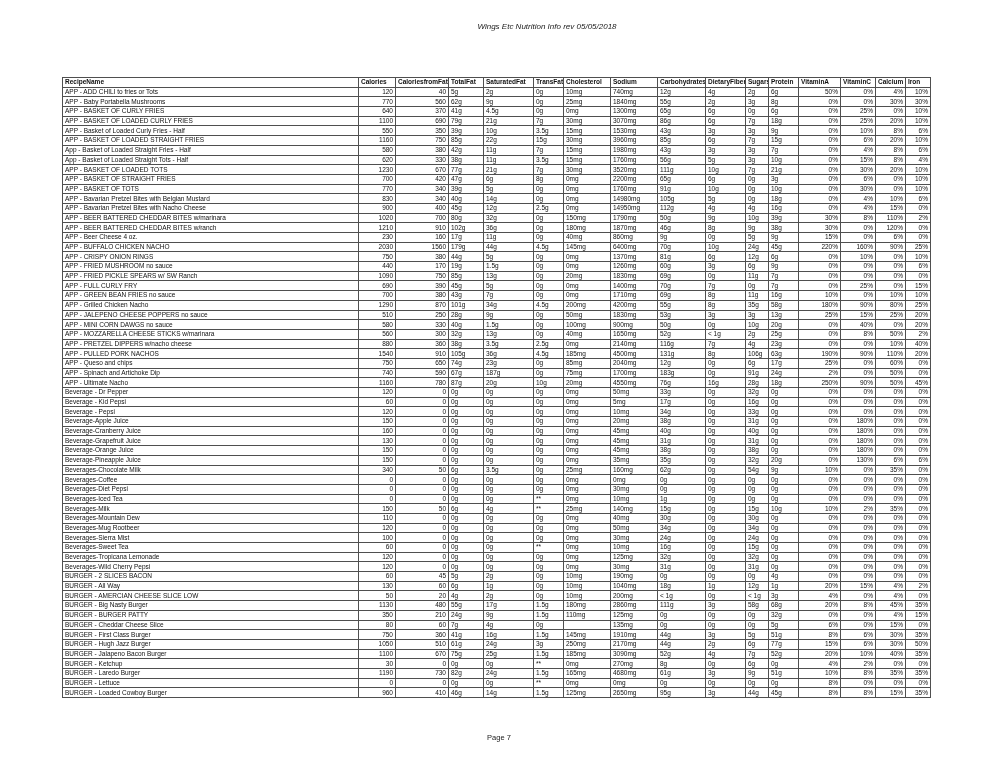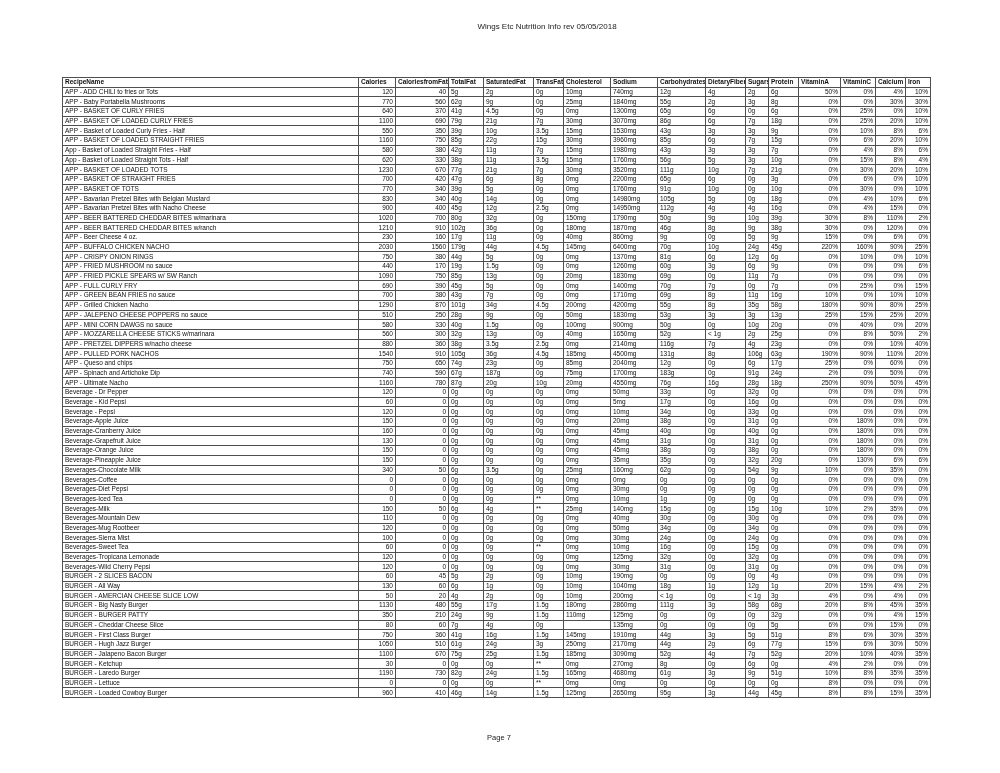--- a/index.html
+++ b/index.html
@@ -3,21 +3,21 @@
 <meta charset="utf-8">
 <style>
   html,body { margin:0; padding:0; background:#e8e8e8; }
   .page {
     position:relative; width:1000px; height:773px; background:#ffffff;
     font-family:"Liberation Sans", sans-serif; color:#111; overflow:hidden;
     margin:0 auto;
   }
   .doc-title {
     position:absolute; top:22px; left:547px; transform:translateX(-50%);
-    font-size:8px; color:#222; white-space:nowrap;
+    font-size:8px; color:#222; white-space:nowrap;font-style:italic;
   }
   .doc-footer {
     position:absolute; top:733px; left:499px; transform:translateX(-50%);
     font-size:7.5px; color:#222; white-space:nowrap;
   }
   table.nutrition {
     position:absolute; left:62px; top:77px; width:868px;
     border-collapse:collapse; table-layout:fixed;
   }
   table.nutrition th, table.nutrition td {

